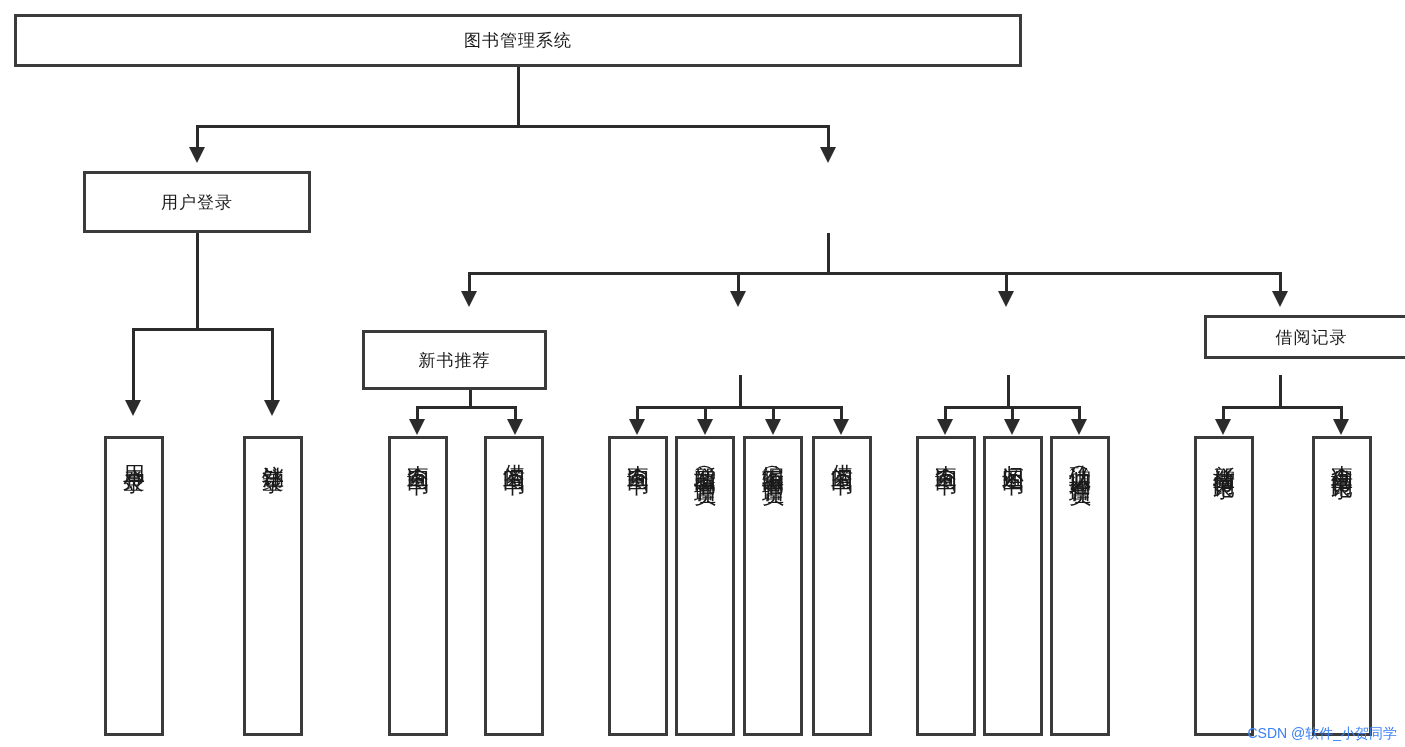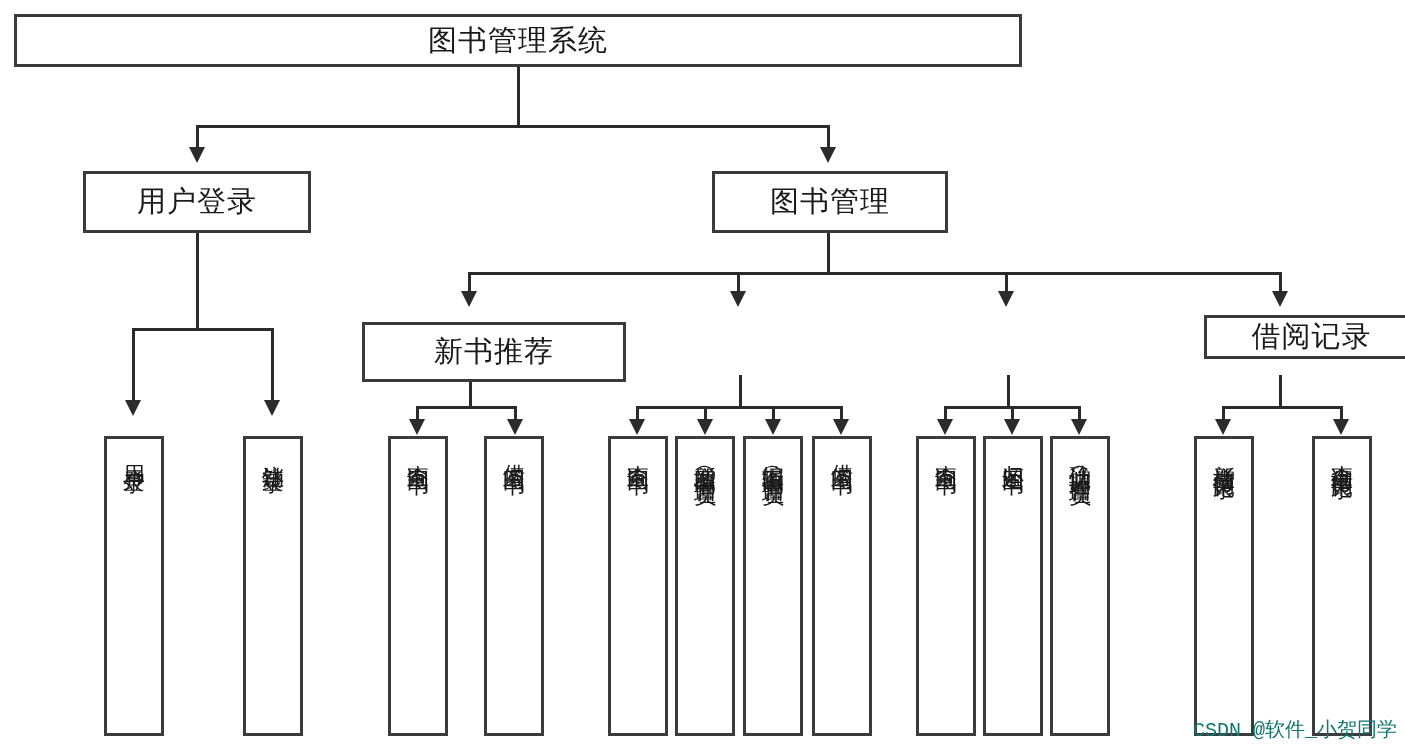--- a/index.html
+++ b/index.html
@@ -23,21 +23,21 @@
     box-sizing: border-box;
     border: 3px solid #3b3b3b;
     background: #ffffff;
     display: flex;
     align-items: center;
     justify-content: center;
     color: #1a1a1a;
     z-index: 3;
   }
   .node.horiz {
-    font-size: 29px;
+    font-size: 17px;
     letter-spacing: 1px;
     align-items: center;
   }
   .node.vert {
     font-size: 22px;
     writing-mode: vertical-rl;
     text-orientation: upright;
     letter-spacing: 3px;
     line-height: 1;
     justify-content: flex-start;
@@ -72,44 +72,41 @@
     border-left: 8px solid transparent;
     border-right: 8px solid transparent;
     border-top: 16px solid #2b2b2b;
     z-index: 2;
   }
   
   #watermark {
     position: absolute;
     right: 8px;
     bottom: 4px;
-    font-size: 20px;
-    color: #0f766e;
+    font-size: 14px;
+    color: #3b82f6;
     z-index: 5;
     white-space: nowrap;
-    font-family: Liberation Mono, monospace;
+    font-family: Liberation Sans, sans-serif;
   }
 </style>
 </head>
 <body>
 
 <div id="canvas">
 
   <div class="node horiz" style="left:14px; top:14px; width:1008px; height:53px;">
     <span class="lbl">图书管理系统</span>
   </div>
 
   <div class="node horiz" style="left:83px; top:171px; width:228px; height:62px;">
     <span class="lbl">用户登录</span>
   </div>
-  <div class="node horiz" style="left:712px; top:171px; width:236px; height:62px;">
-    <span class="lbl">图书管理</span>
-  </div>
-
-  <div class="node horiz" style="left:362px; top:322px; width:264px; height:60px;">
+
+  <div class="node horiz" style="left:362px; top:330px; width:185px; height:60px;">
     <span class="lbl">新书推荐</span>
   </div>
   <div class="node horiz" style="left:1172px; top:315px; width:215px; height:44px;margin-left:32px;">
     <span class="lbl">借阅记录</span>
   </div>
 
   <div class="node vert" style="left:104px; top:436px; width:60px; height:300px;">
     <span class="lbl">用户登录</span>
   </div>
   <div class="node vert" style="left:243px; top:436px; width:60px; height:300px;">

